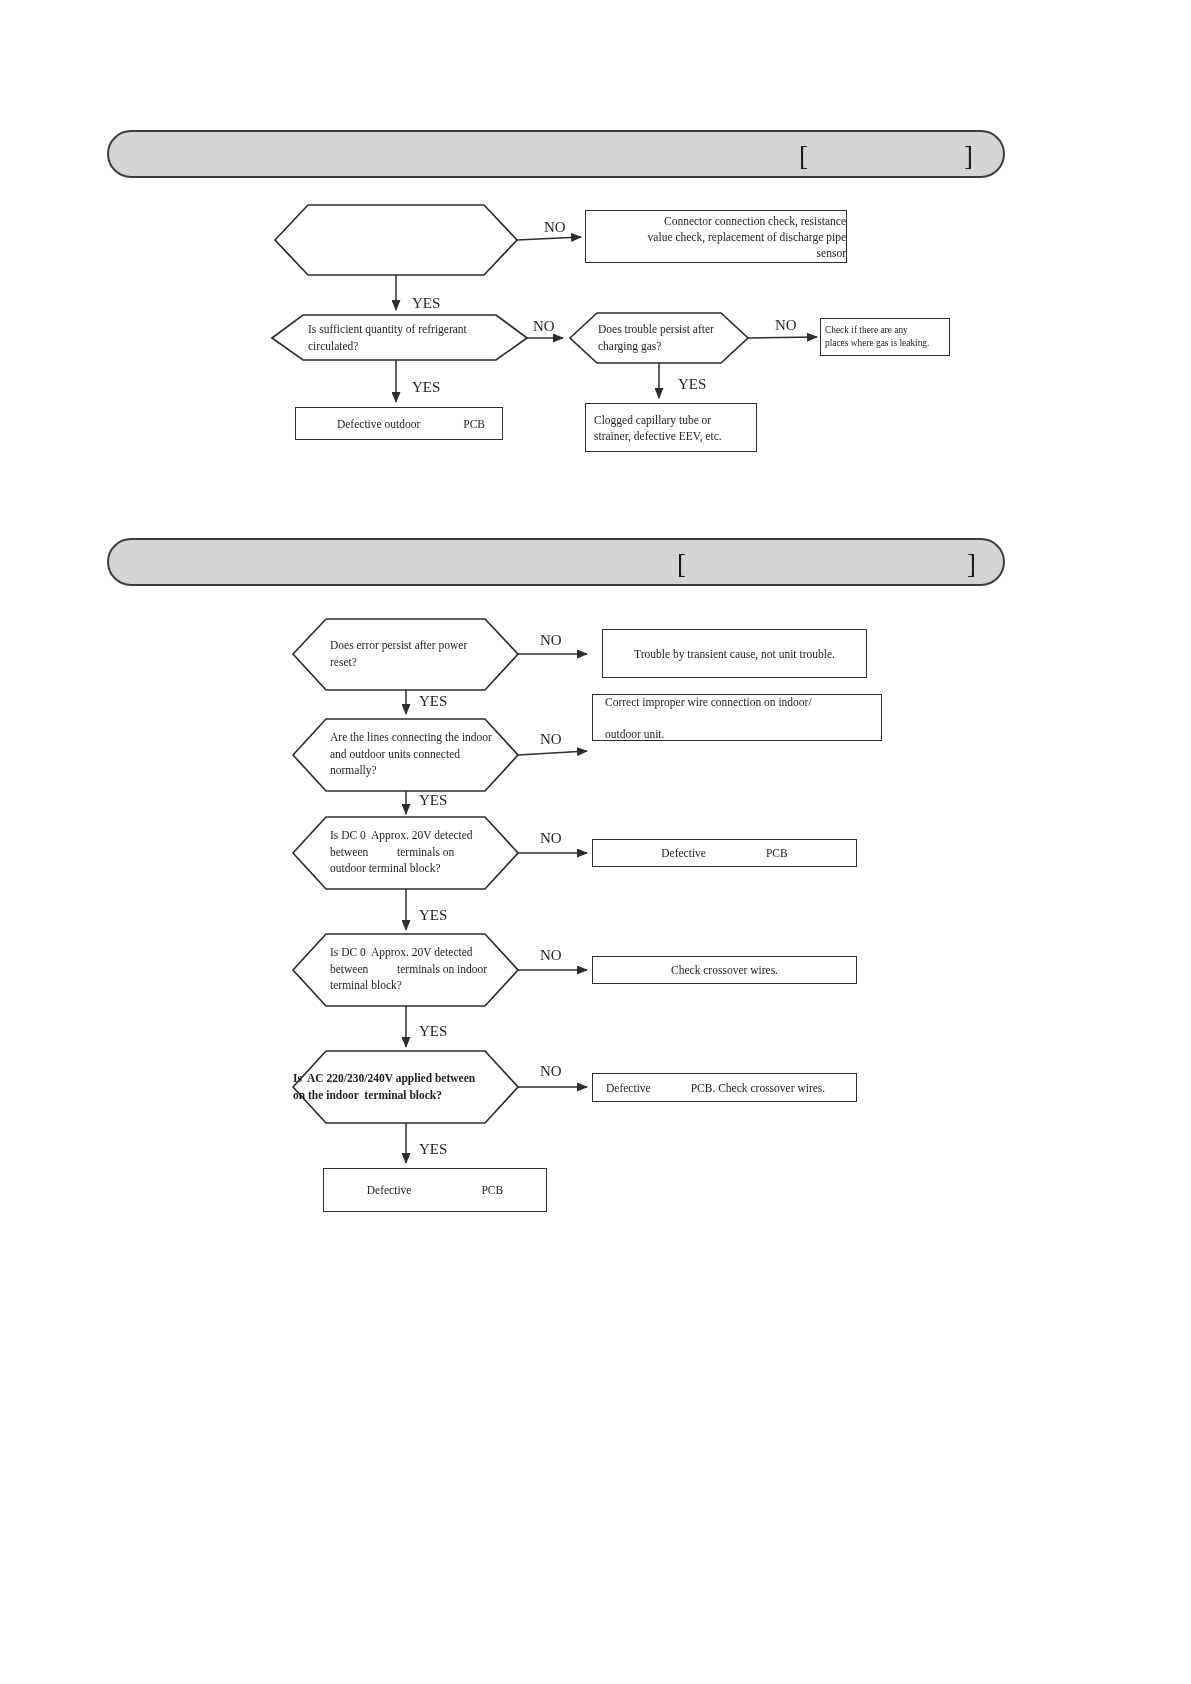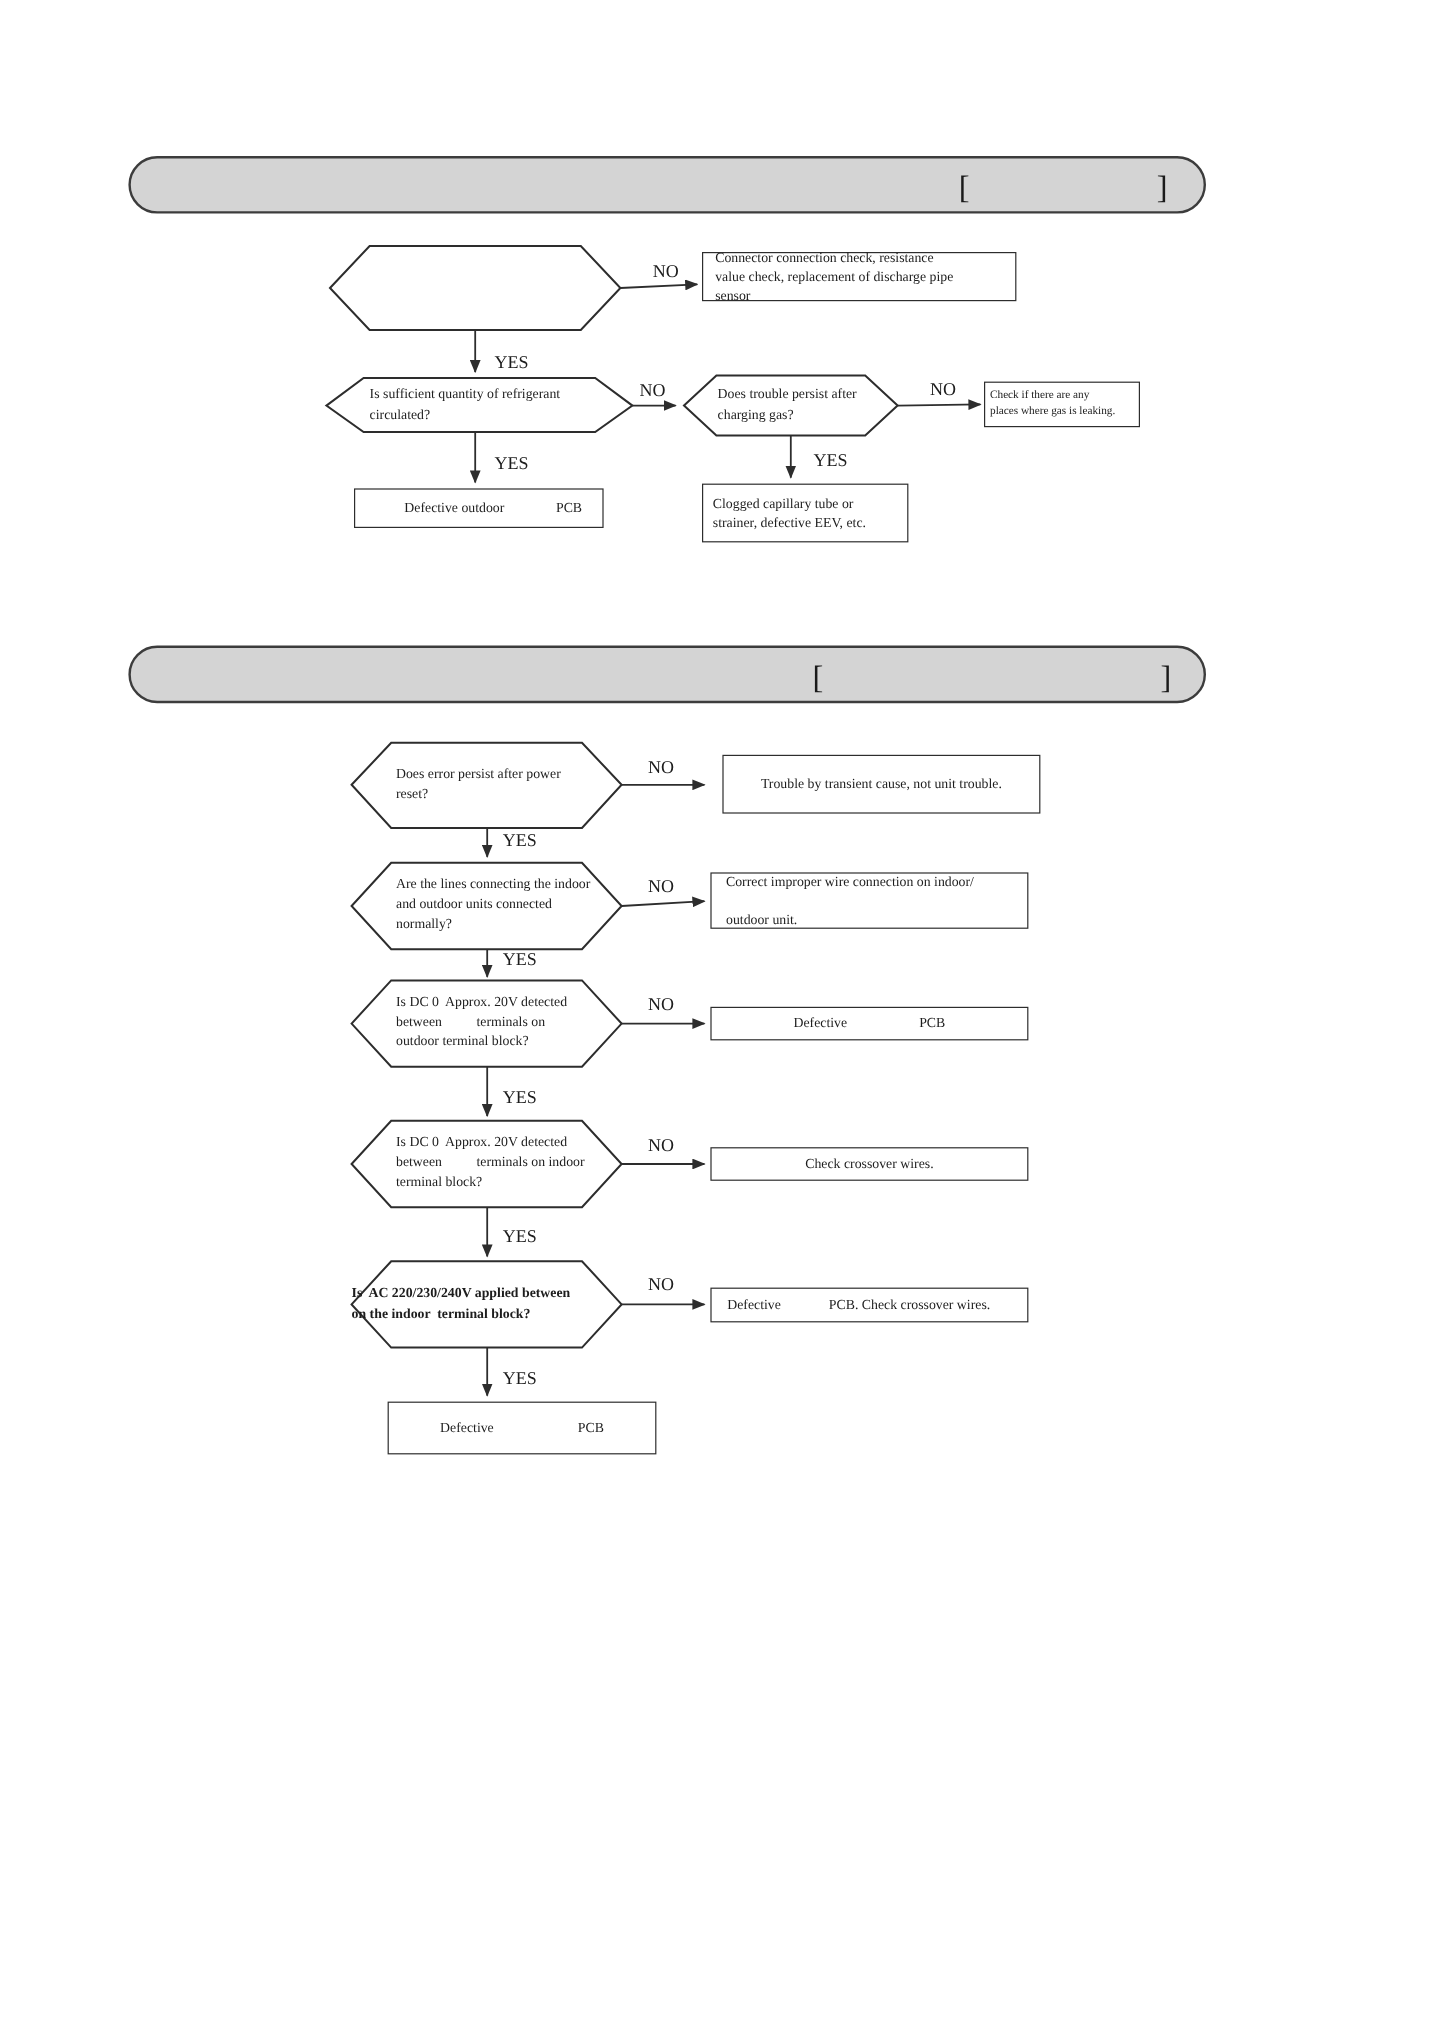--- a/index.html
+++ b/index.html
@@ -90,21 +90,21 @@
     <line x1="518" y1="1087" x2="587" y2="1087" stroke="#2d2d2d" stroke-width="1.5" marker-end="url(#ah)"></line>
     <line x1="406" y1="1123" x2="406" y2="1163" stroke="#2d2d2d" stroke-width="1.5" marker-end="url(#ah)"></line>
   </svg>
 
   <div class="header" style="top:130px;">
     <span class="bracket" style="left:690px;">[</span>
     <span class="bracket" style="left:855px;">]</span>
   </div>
 
 
-  <div class="box padl" style="left:585px;top:210px;width:262px;height:41px;">
+  <div class="box padl" style="left:585px;top:210px;width:262px;height:53px;align-items:flex-end;">
     <div class="ln">Connector connection check, resistance</div>
     <div class="ln">value check, replacement of discharge pipe</div>
     <div class="ln">sensor</div>
   </div>
 
   <div class="hex-text" style="left:272px;top:315px;width:255px;height:45px;padding:6px 0 0 36px;">
     <div class="ln">Is sufficient quantity of refrigerant</div>
     <div class="ln">circulated?</div>
   </div>
 
@@ -148,21 +148,21 @@
   <div class="box center" style="left:602px;top:629px;width:265px;height:49px;">
     <div class="ln">Trouble by transient cause, not unit trouble.</div>
   </div>
 
   <div class="hex-text" style="left:293px;top:719px;width:225px;height:72px;padding:10px 0 0 37px;">
     <div class="ln">Are the lines connecting the indoor</div>
     <div class="ln">and outdoor units connected</div>
     <div class="ln">normally?</div>
   </div>
 
-  <div class="box" style="left:592px;top:727px;width:265px;height:47px;padding-left:12px;gap:16px;">
+  <div class="box" style="left:592px;top:694px;width:290px;height:47px;padding-left:12px;gap:16px;">
     <div class="ln">Correct improper wire connection on indoor/</div>
     <div class="ln">outdoor unit.</div>
   </div>
 
   <div class="hex-text" style="left:293px;top:817px;width:225px;height:72px;padding:10px 0 0 37px;">
     <div class="ln">Is DC 0  Approx. 20V detected</div>
     <div class="ln">between          terminals on</div>
     <div class="ln">outdoor terminal block?</div>
   </div>
 

